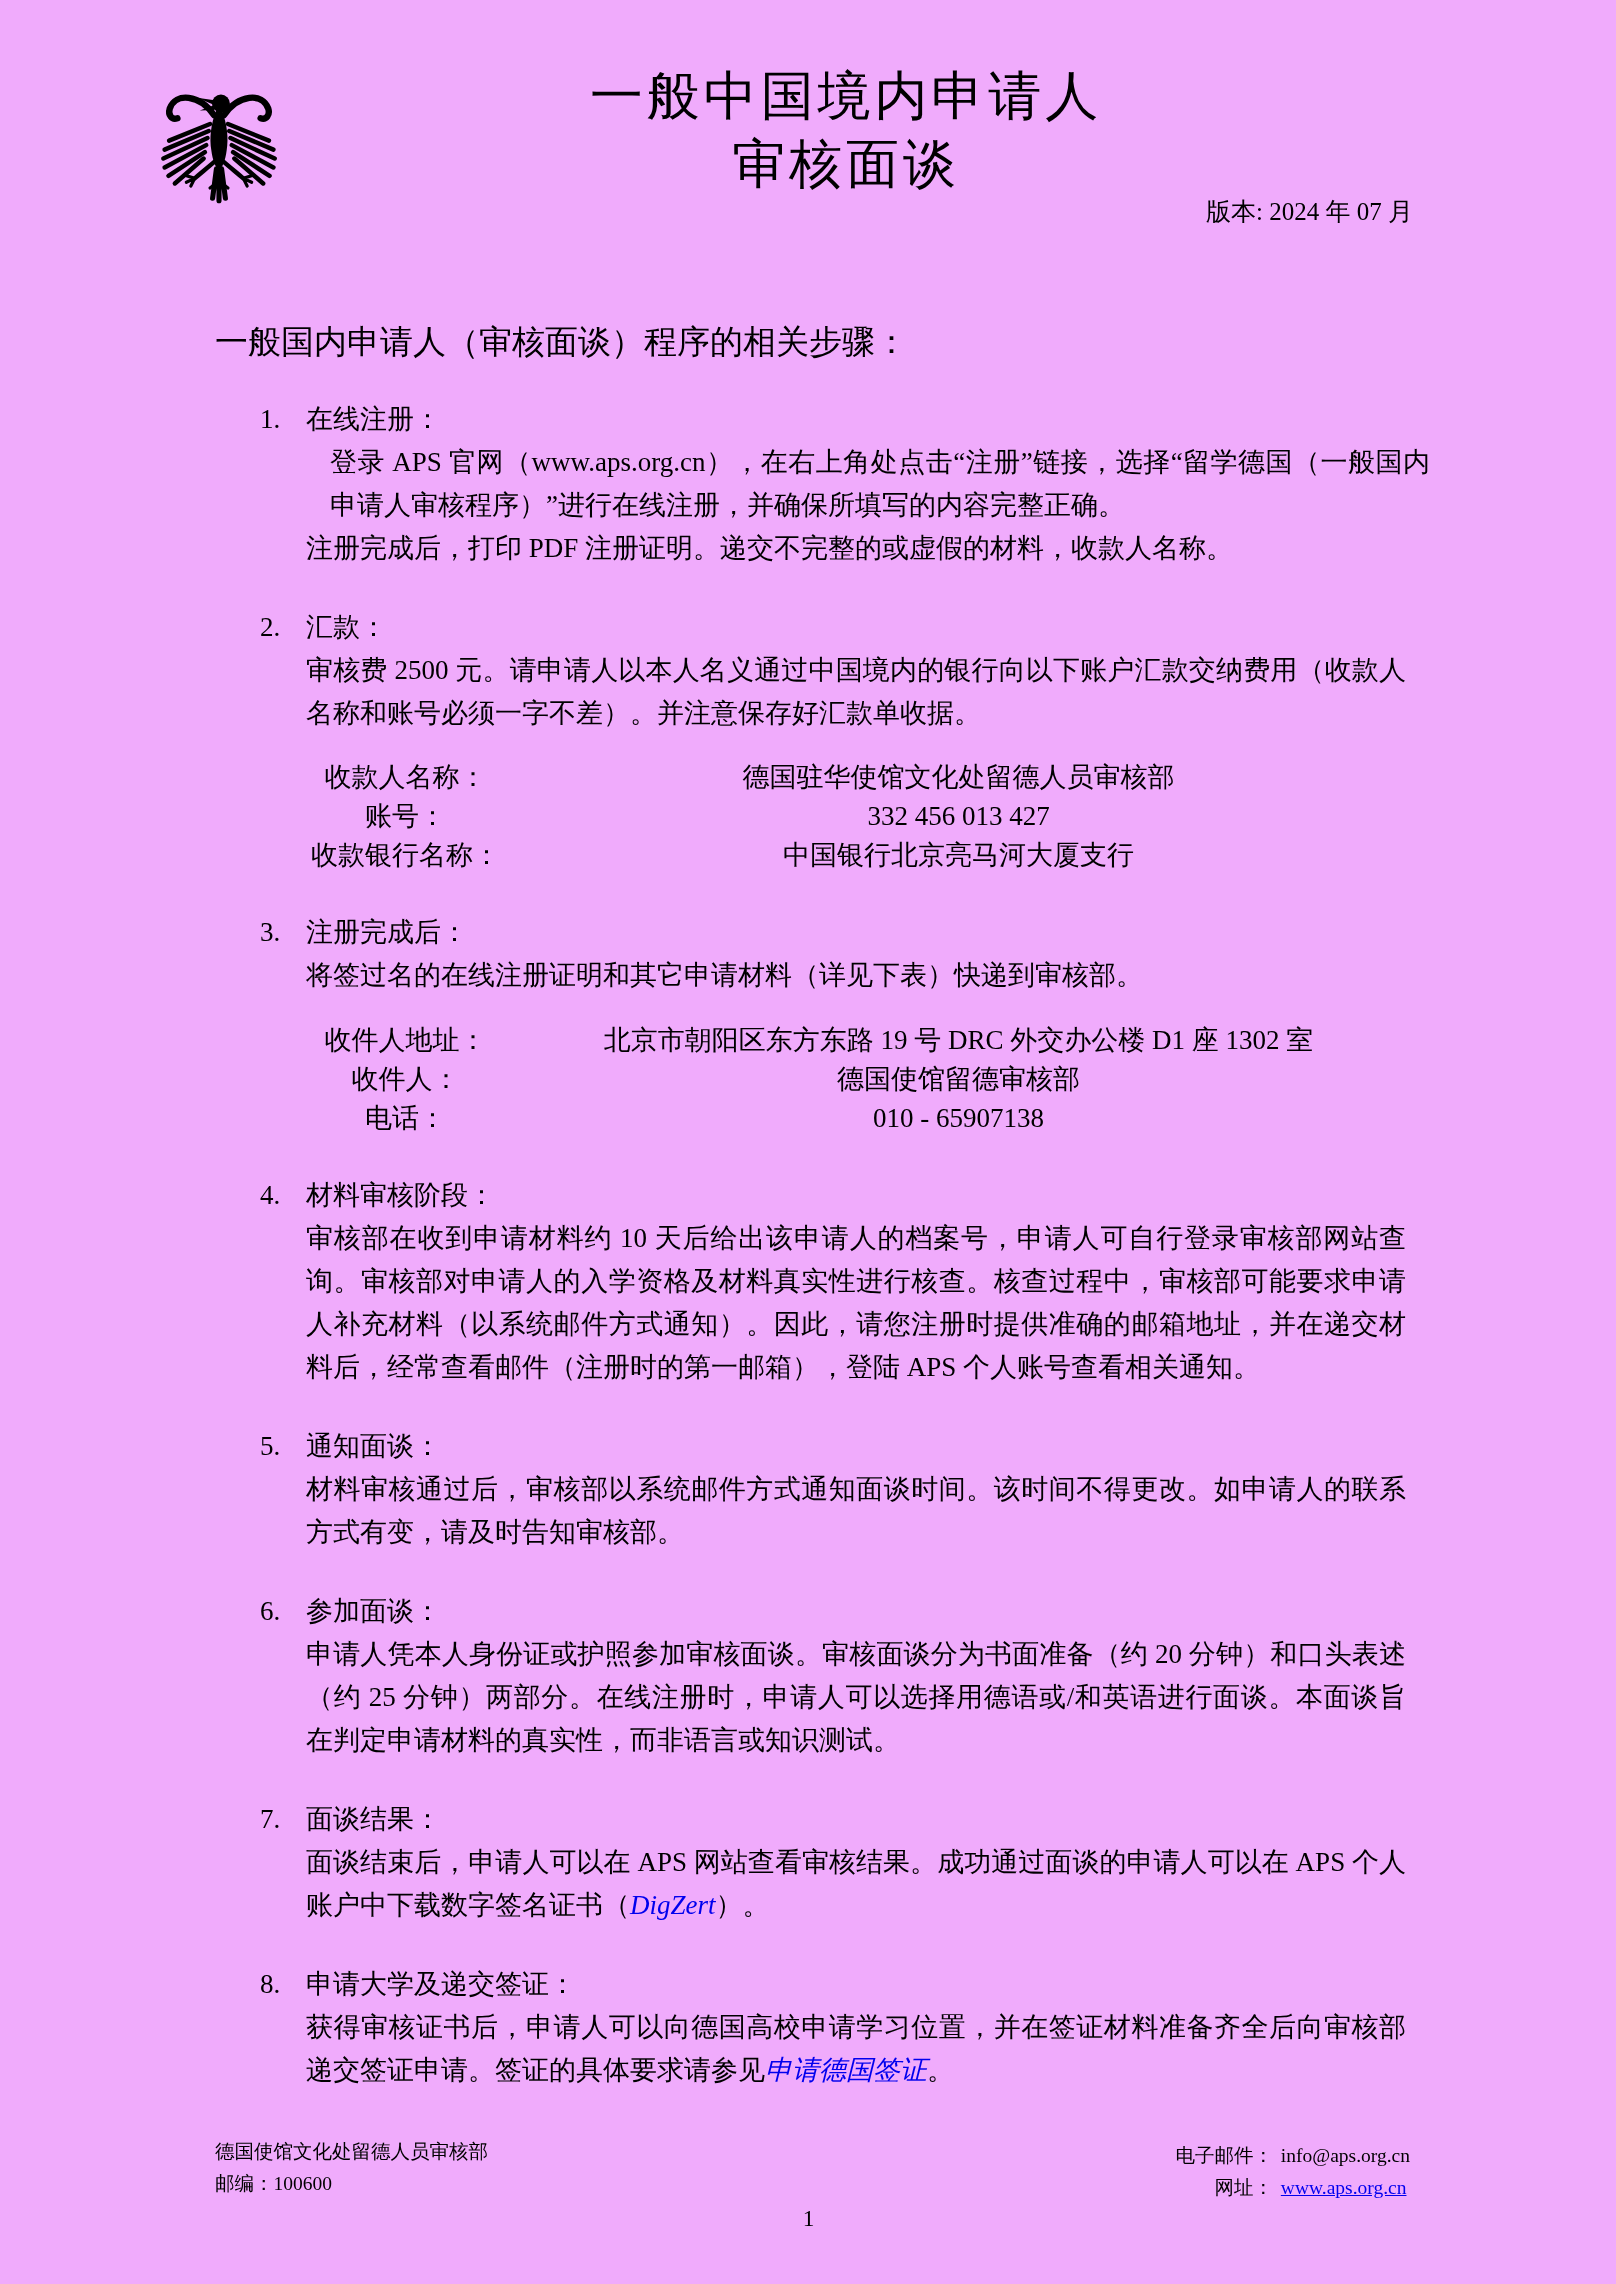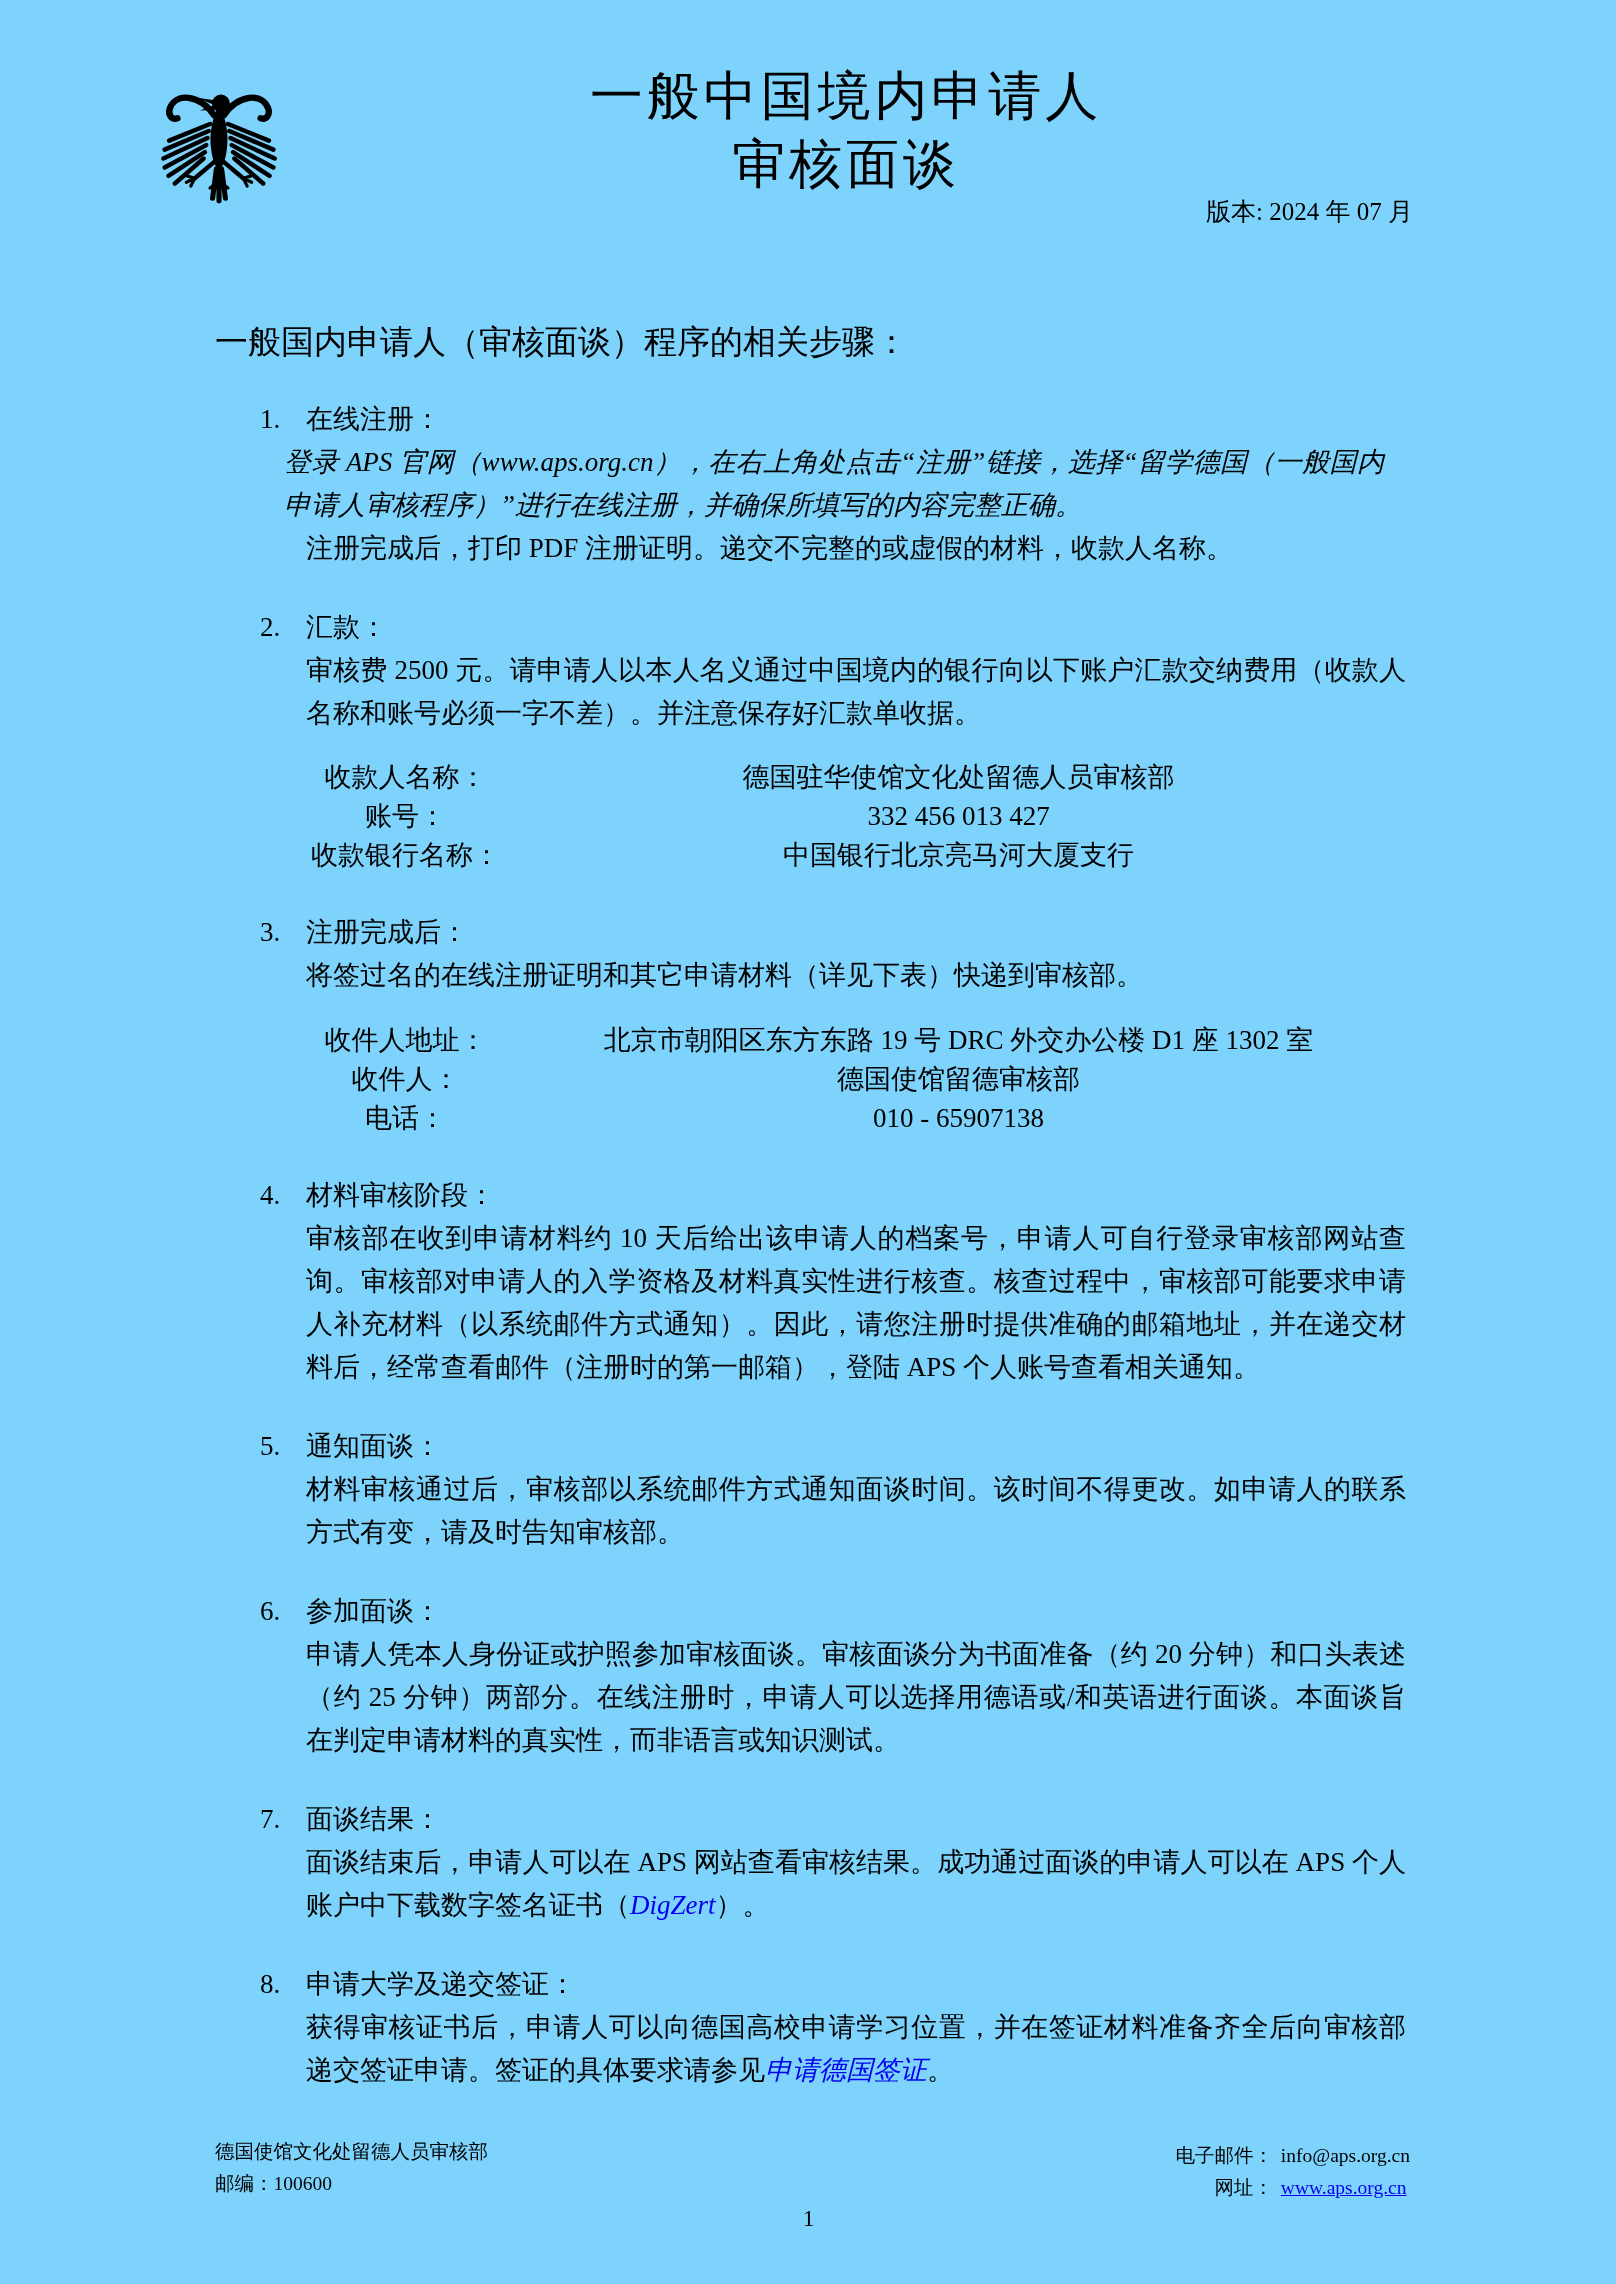--- a/index.html
+++ b/index.html
@@ -1,18 +1,18 @@
 <!DOCTYPE html>
 <html style="font-size:10.4px"><head>
 <meta charset="utf-8">
 <style>
   html,body { margin:0; padding:0; background:#888; }
   .page {
     position:relative; width:1617px; height:2284px; margin:0 auto;
-    background:#7dd3fc; color:#000000; overflow:hidden;
+    background:#f0abfc; color:#000000; overflow:hidden;
     font-family:"Liberation Serif","DejaVu Serif",serif;
   }
   
   .header { position:relative; height:286px; }
   .logo { position:absolute; left:155px; top:83px; width:128px; height:137px; }
   .title-block { position:absolute; left:260px; right:185px; top:62px; text-align:center; }
   .title-line { font-size:53px; line-height:68px; letter-spacing:3.9px; white-space:nowrap; }
   .version { position:absolute; right:204px; top:195px; font-size:25px; white-space:nowrap; }
   
   .intro-heading { margin:36px 0 0 215px; font-size:33px; line-height:40px; white-space:nowrap; }
@@ -74,21 +74,21 @@
 
   <div class="intro-heading">一般国内申请人（审核面谈）程序的相关步骤：</div>
 
   <div class="steps">
 
     <div class="step">
       <div class="step-head">
         <span class="step-num">1.</span>
         <span class="step-title">在线注册：</span>
       </div>
-      <p class="para" style="margin:0 0 0 24px;font-style:italic;">登录 APS 官网（www.aps.org.cn），在右上角处点击“注册”链接，选择“留学德国（一般国内申请人审核程序）”进行在线注册，并确保所填写的内容完整正确。</p>
+      <p class="para" style="margin:0 0 0 70px;">登录 APS 官网（www.aps.org.cn），在右上角处点击“注册”链接，选择“留学德国（一般国内申请人审核程序）”进行在线注册，并确保所填写的内容完整正确。</p>
       <p class="para" style="margin:0 0 0 46px;">注册完成后，打印 PDF 注册证明。递交不完整的或虚假的材料，收款人名称。</p>
     </div>
 
     <div class="step">
       <div class="step-head">
         <span class="step-num">2.</span>
         <span class="step-title">汇款：</span>
       </div>
       <p class="para" style="margin:0 0 0 46px;">审核费 2500 元。请申请人以本人名义通过中国境内的银行向以下账户汇款交纳费用（收款人名称和账号必须一字不差）。并注意保存好汇款单收据。</p>
       <div class="kv-block">

